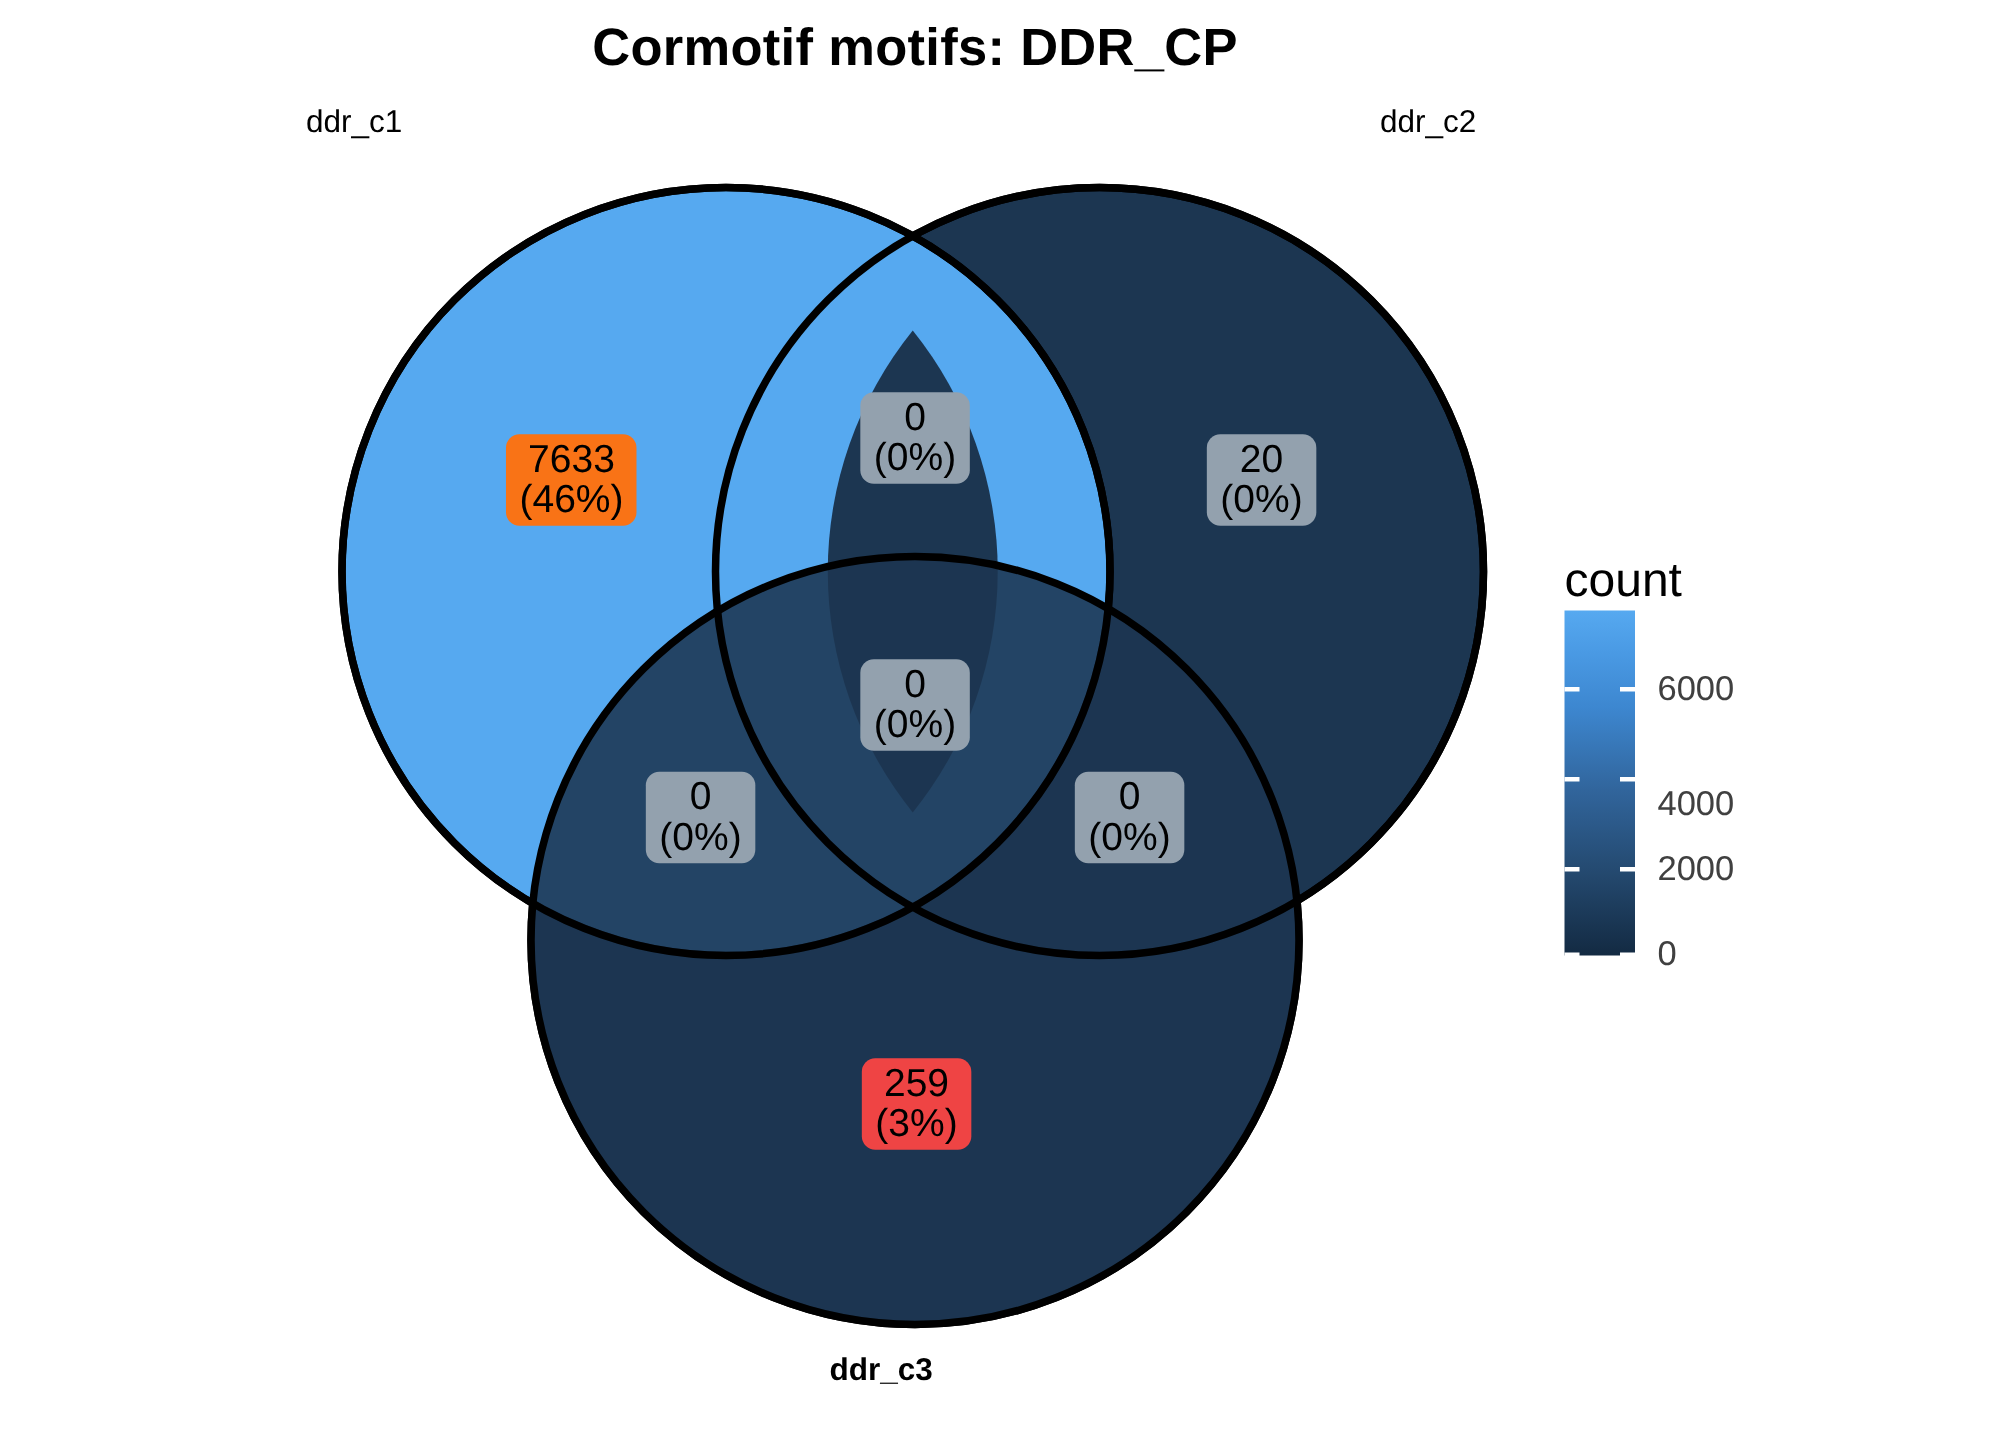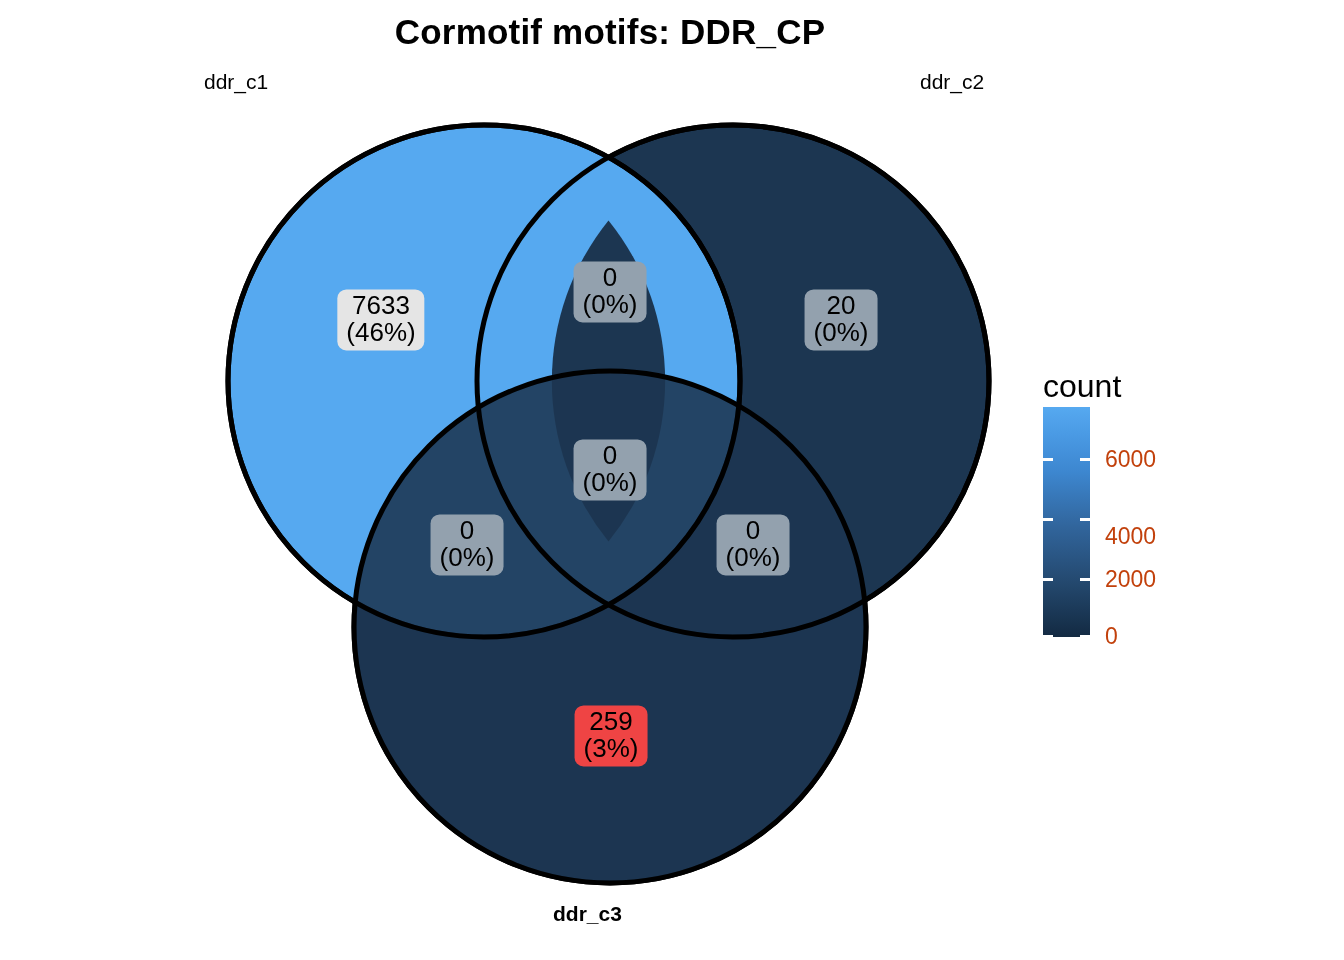--- a/index.html
+++ b/index.html
@@ -103,21 +103,21 @@
     position: absolute;
     height: 3px;
     background: #ffffff;
   }
   .legend-tick.left  { left: 0px;  width: 10px; }
   .legend-tick.right { left: 37px; width: 10px; }
   .legend-tick-label {
     position: absolute;
     left: 62px;
     font-size: 23px;
-    color: #c2410c;
+    color: #404040;
     transform: translateY(-50%);
     white-space: nowrap;
   }
 </style>
 </head>
 <body>
 
 <div id="plot-root">
 
   <div id="plot-title">Cormotif motifs: DDR_CP</div>
@@ -132,21 +132,21 @@
       <circle cx="733" cy="381" r="256" fill="#1c3651" stroke="#000000" stroke-width="5"></circle>
       <circle cx="484" cy="381" r="256" fill="#56a9f0" fill-opacity="1" stroke="#000000" stroke-width="5"></circle>
 
       <path d="M 608.5 220.4 A 256 256 0 0 1 608.5 541.6 A 256 256 0 0 1 608.5 220.4 Z" fill="#1c3651" stroke="none"></path>
       <path d="M 424.6 564.6 A 256 256 0 0 1 675.2 463.1 A 256 256 0 0 1 424.6 564.6 Z" fill="#17304a" stroke="none" opacity="0"></path>
       <circle cx="610" cy="627" r="256" fill="#1c3651" fill-opacity="0.88" stroke="#000000" stroke-width="5"></circle>
       <circle cx="733" cy="381" r="256" fill="none" stroke="#000000" stroke-width="5"></circle>
       <circle cx="484" cy="381" r="256" fill="none" stroke="#000000" stroke-width="5"></circle>
     </svg>
 
-    <div class="region-label" style="left:381px; top:320px; background:#e5e5e5;">
+    <div class="region-label" style="left:381px; top:320px; background:#f97316;">
       <span class="count-line">7633</span>
       <span class="pct-line">(46%)</span>
     </div>
 
     <div class="region-label" style="left:610px; top:292px; background:#93a1ae;">
       <span class="count-line">0</span>
       <span class="pct-line">(0%)</span>
     </div>
 
     <div class="region-label" style="left:841px; top:320px; background:#93a1ae;">

